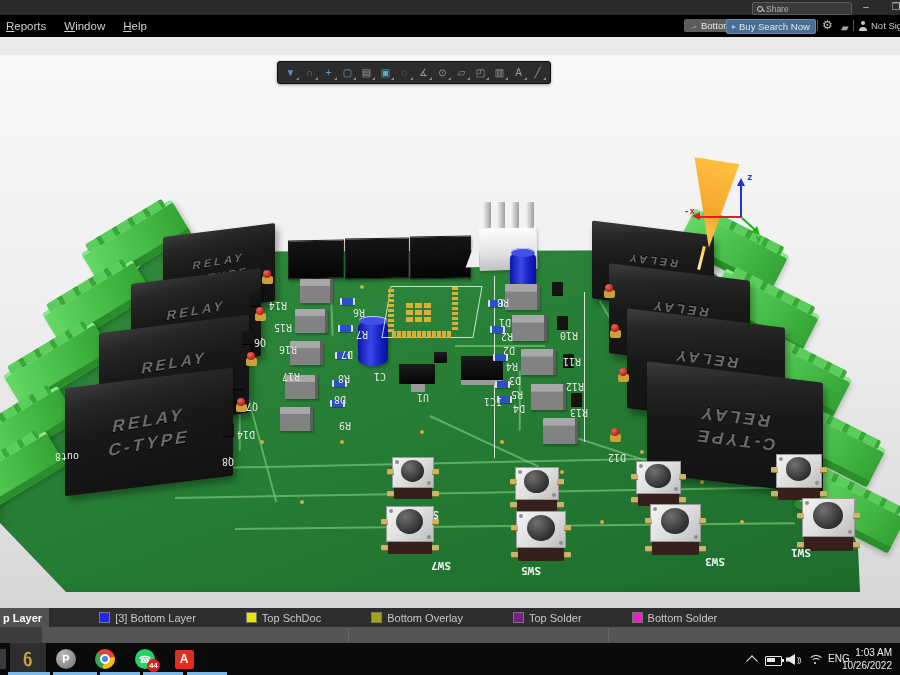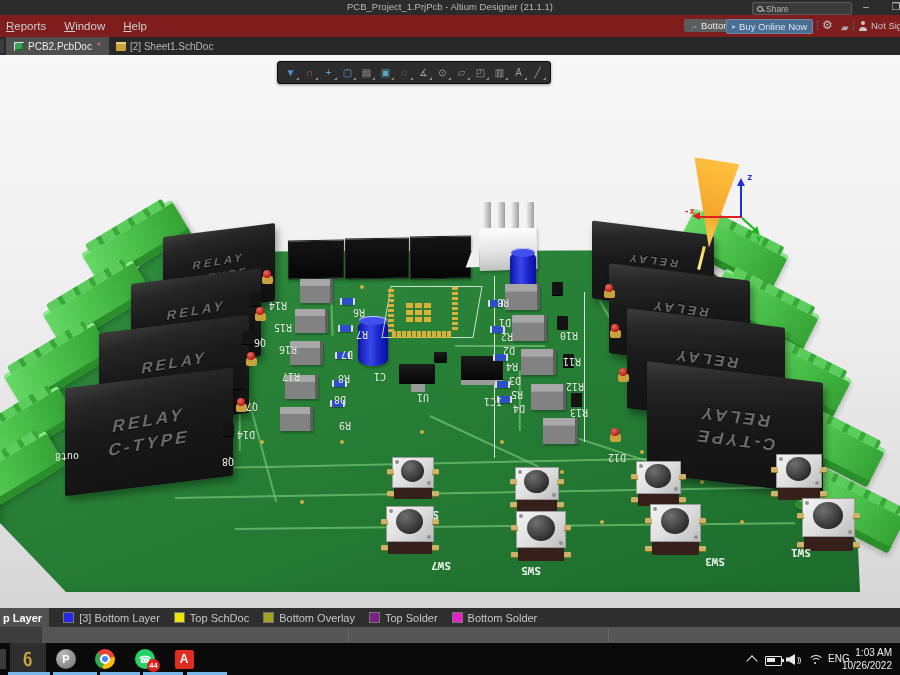--- a/index.html
+++ b/index.html
@@ -13,21 +13,21 @@
              border:1px solid #5a5a5a;border-radius:2px;display:flex;align-items:center;gap:3px;padding-left:4px;}
   #searchbox span.txt{font-size:8.5px;color:#b5b5b5;line-height:10px;}
   .mag{width:6px;height:6px;position:relative;flex:0 0 auto;}
   .mag::before{content:"";position:absolute;left:0;top:0;width:4px;height:4px;border:1px solid #cfcfcf;border-radius:50%;}
   .mag::after{content:"";position:absolute;left:4.5px;top:4.5px;width:3px;height:1px;background:#cfcfcf;transform:rotate(45deg);}
   .winbtn{position:absolute;top:0;width:24px;height:15px;color:#c8c8c8;font-size:10px;text-align:center;line-height:13px;}
   #btn-restore{right:-8px;}
   #btn-min{right:22px;}
 
   
-  #menubar{position:absolute;left:0;top:15px;width:900px;height:22px;background:#7f1d1d;}
+  #menubar{position:absolute;left:0;top:15px;width:900px;height:22px;background:#000000;}
   #menu-items{position:absolute;left:6px;top:0;height:22px;display:flex;gap:18px;align-items:center;}
   .menu-item{font-size:11.5px;color:#cfcfcf;}
   .menu-item u{text-decoration:underline;}
   .hbtn{position:absolute;top:4px;height:13px;border-radius:2px;display:flex;align-items:center;gap:3px;
         padding:0 5px;font-size:9.5px;}
   #share-btn{left:684px;background:#5c5c5c;color:#e8e8e8;}
   #share-btn .arr{color:#8ab4dc;font-size:9px;transform:rotate(-20deg);}
   #buy-btn{left:726px;background:#4a6d92;color:#d8e8f8;border:1px solid #6b8cab;}
   #buy-btn .tag{color:#9cc6e8;font-size:8px;}
   .mb-icon{position:absolute;top:4px;font-size:12px;color:#c0c0c0;line-height:13px;}
@@ -138,21 +138,21 @@
 
   
   #cone{position:absolute;left:692px;top:103px;width:46px;height:90px;transform:rotate(2deg);opacity:.97;
         clip-path:polygon(40% 100%,2% 0,100% 6%);background:linear-gradient(200deg,#ffc23d 0%,#f7a525 60%,#ffd96a 100%);}
   #cone-tail{position:absolute;left:700px;top:191px;width:3px;height:24px;background:linear-gradient(#ffcf4d,#ffe9a0);transform:rotate(14deg);}
   .gz-line{position:absolute;transform-origin:left center;}
   .gz-label{position:absolute;font:bold 9px "DejaVu Sans Mono",monospace;}
   .gz-arrow{position:absolute;width:0;height:0;}
 
   
-  #layerbar{position:absolute;left:0;top:608px;width:900px;height:19px;background:#2e2e2e;display:flex;align-items:center;}
+  #layerbar{position:absolute;left:0;top:608px;width:900px;height:19px;background:#2e2e2e;display:flex;align-items:center;gap:36px;}
   #layer-active{height:19px;background:#515151;color:#fff;font-size:11px;font-weight:bold;
                 display:flex;align-items:center;padding:0 7px 0 3px;}
   .layer-item{display:flex;align-items:center;gap:5px;margin-left:14px;font-size:11px;color:#c8c8c8;white-space:nowrap;}
   .layer-sq{width:9px;height:9px;border:1px solid #777;}
 
   
   #statusstrip{position:absolute;left:0;top:627px;width:900px;height:16px;background:#555555;}
   #statusstrip .corner{position:absolute;left:0;top:0;width:42px;height:16px;background:#3d3d3d;}
   #statusstrip .sdiv{position:absolute;top:1px;width:1px;height:14px;background:#666;}
 
@@ -192,63 +192,50 @@
   .wifi i:nth-child(3){left:6px;top:7px;width:2px;height:2px;background:#e8e8e8;border:none;border-radius:50%;}
   #tray-lang{position:absolute;left:-72px;top:10px;color:#eee;font-size:10px;}
   #tray-clock{position:absolute;right:8px;top:3px;color:#eee;font-size:10px;text-align:right;line-height:13px;white-space:nowrap;}
 </style>
 </head>
 <body>
 
 <div id="app">
 
   <div id="titlebar">
-    <div id="title">PCB_Project_1.PrjPcb - Altium Designer (21.1.1)</div>
     <div id="searchbox">
       <span class="mag"></span>
       <span class="txt">Share</span>
     </div>
     <div class="winbtn" id="btn-min">–</div>
     <div class="winbtn" id="btn-restore">❐</div>
   </div>
 
   <div id="menubar">
     <div id="menu-items">
         <div class="menu-item"><u>R</u>eports</div>
         <div class="menu-item"><u>W</u>indow</div>
         <div class="menu-item"><u>H</u>elp</div>
       </div>
     <div class="hbtn" id="share-btn">
       <span class="arr">→</span>
       <span>Bottom</span>
     </div>
     <div class="hbtn" id="buy-btn">
       <span class="tag">▸</span>
-      <span>Buy Online Now</span>
+      <span>Buy Search Now</span>
     </div>
     <div class="vdiv" style="left:817px"></div>
     <div class="mb-icon" id="gear-ic">⚙</div>
     <div class="mb-icon" id="custom-ic">▰</div>
     <div class="vdiv" style="left:853px"></div>
     <div class="person"></div>
     <div id="account-label">Not Sig</div>
   </div>
 
-  <div id="tabbar">
-    <div id="tab-sliver"></div>
-    <div class="doc-tab" id="tab1">
-      <span class="tabic pcb"></span>
-      <span>PCB2.PcbDoc</span>
-      <span class="mod">*</span>
-    </div>
-    <div class="doc-tab" id="tab2">
-      <span class="tabic sch"></span>
-      <span>[2] Sheet1.SchDoc</span>
-    </div>
-  </div>
 
   <div id="scene">
     <div id="board"></div>
     <div id="scene-parts" style="position: absolute; left: 0px; top: 0px; width: 900px; height: 553px;">
         <div class="trace" style="left: 165px; top: 413px; width: 600px; transform: rotate(-1.2deg);"></div>
         <div class="trace" style="left: 175px; top: 442px; width: 630px; transform: rotate(-1deg);"></div>
         <div class="trace" style="left: 235px; top: 473px; width: 560px; transform: rotate(-0.6deg);"></div>
         <div class="trace" style="left: 240px; top: 275px; width: 120px; transform: rotate(90deg);"></div>
         <div class="trace" style="left: 430px; top: 360px; width: 120px; transform: rotate(25deg);"></div>
         <div class="trace" style="left: 555px; top: 375px; width: 150px; transform: rotate(18deg);"></div>

